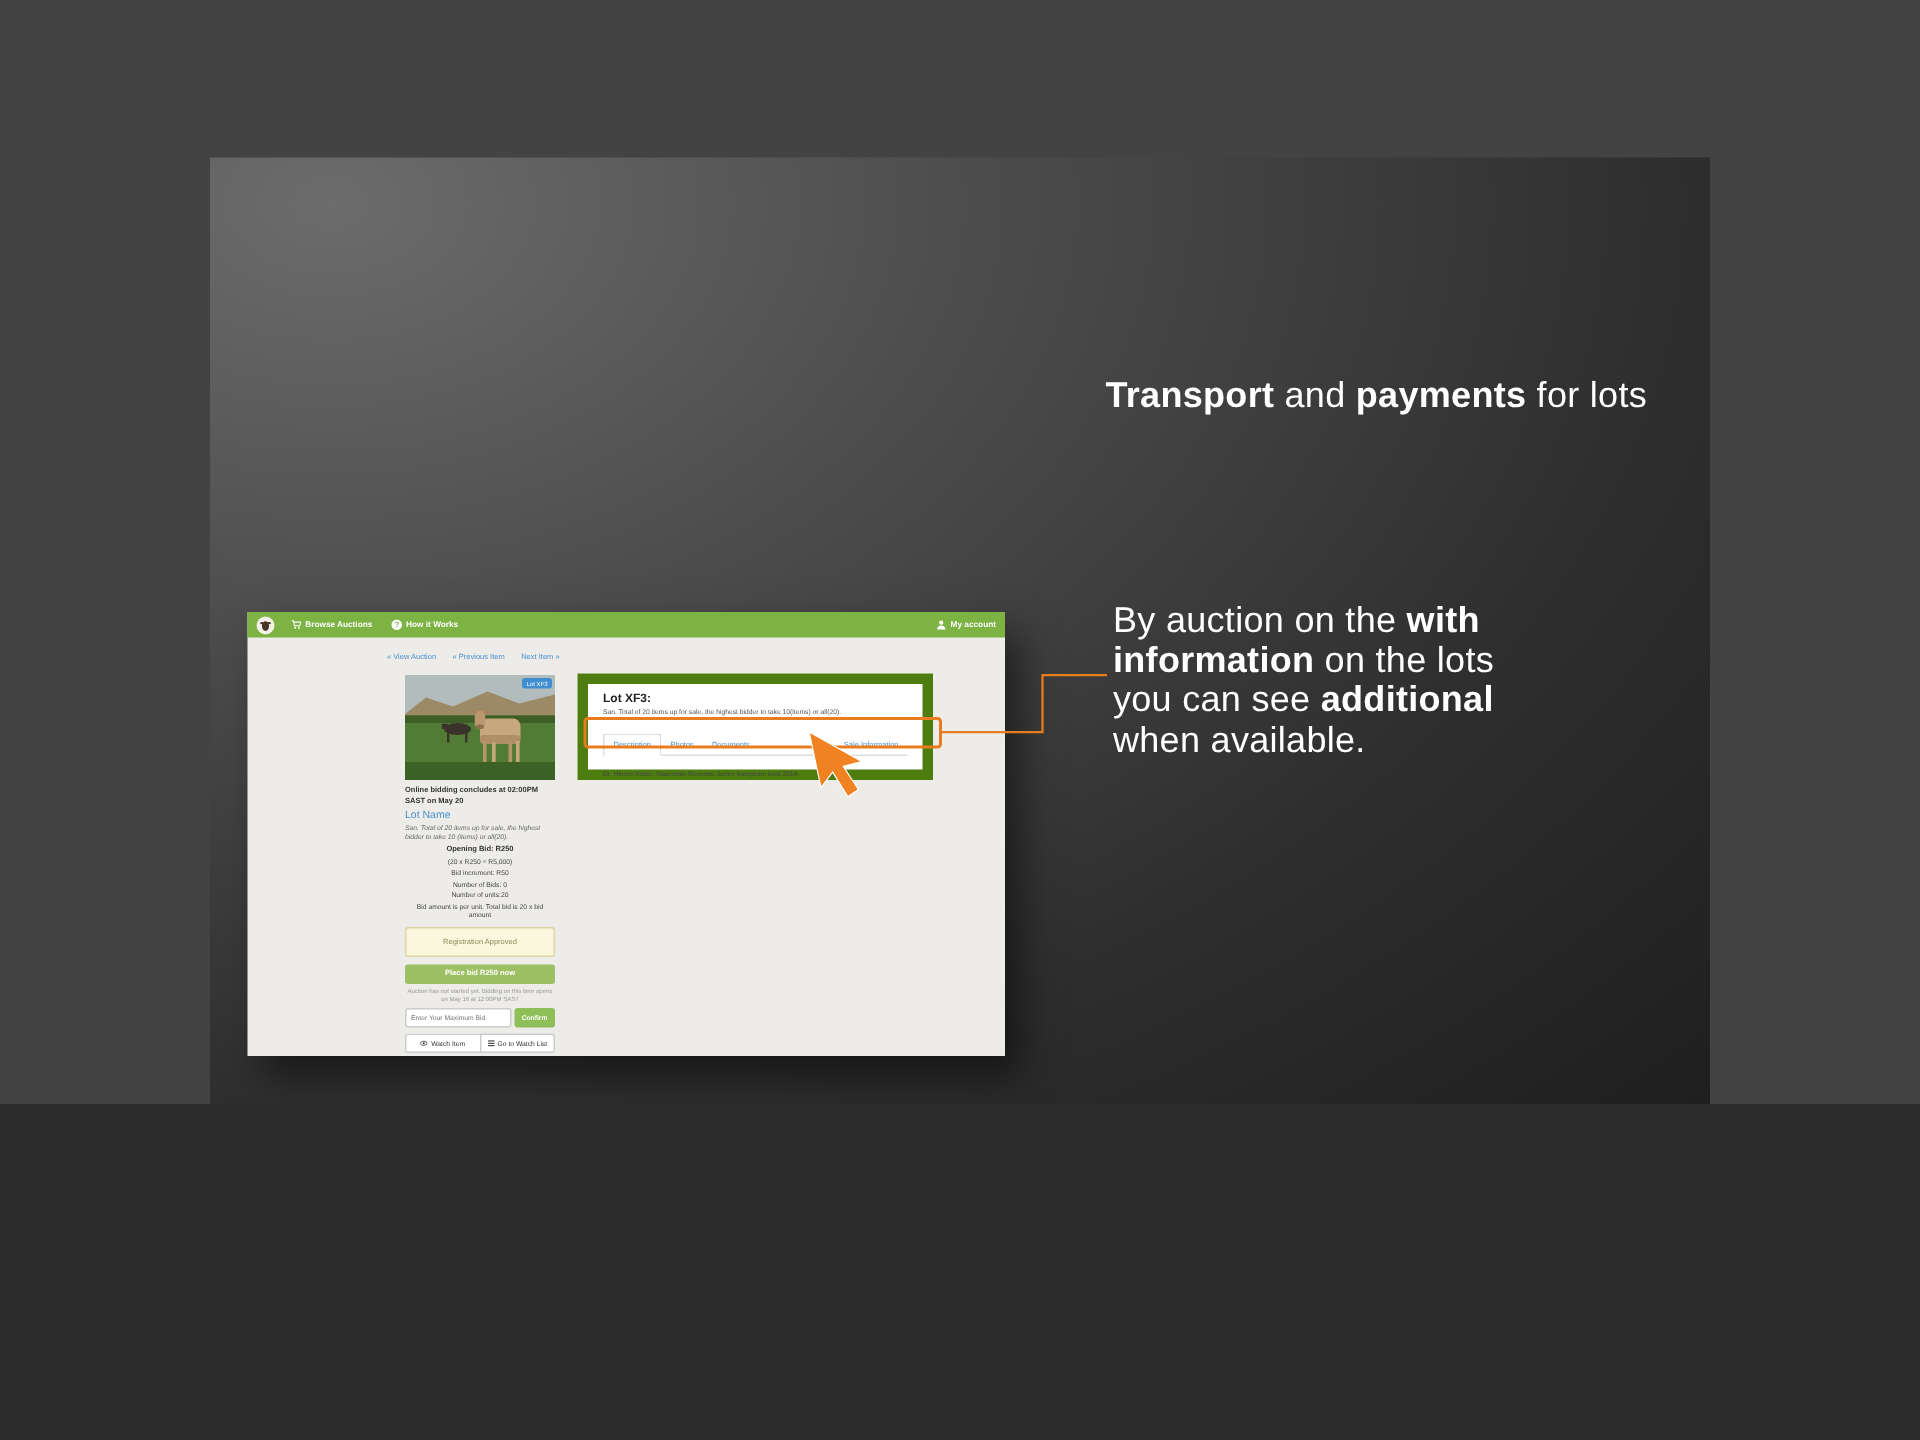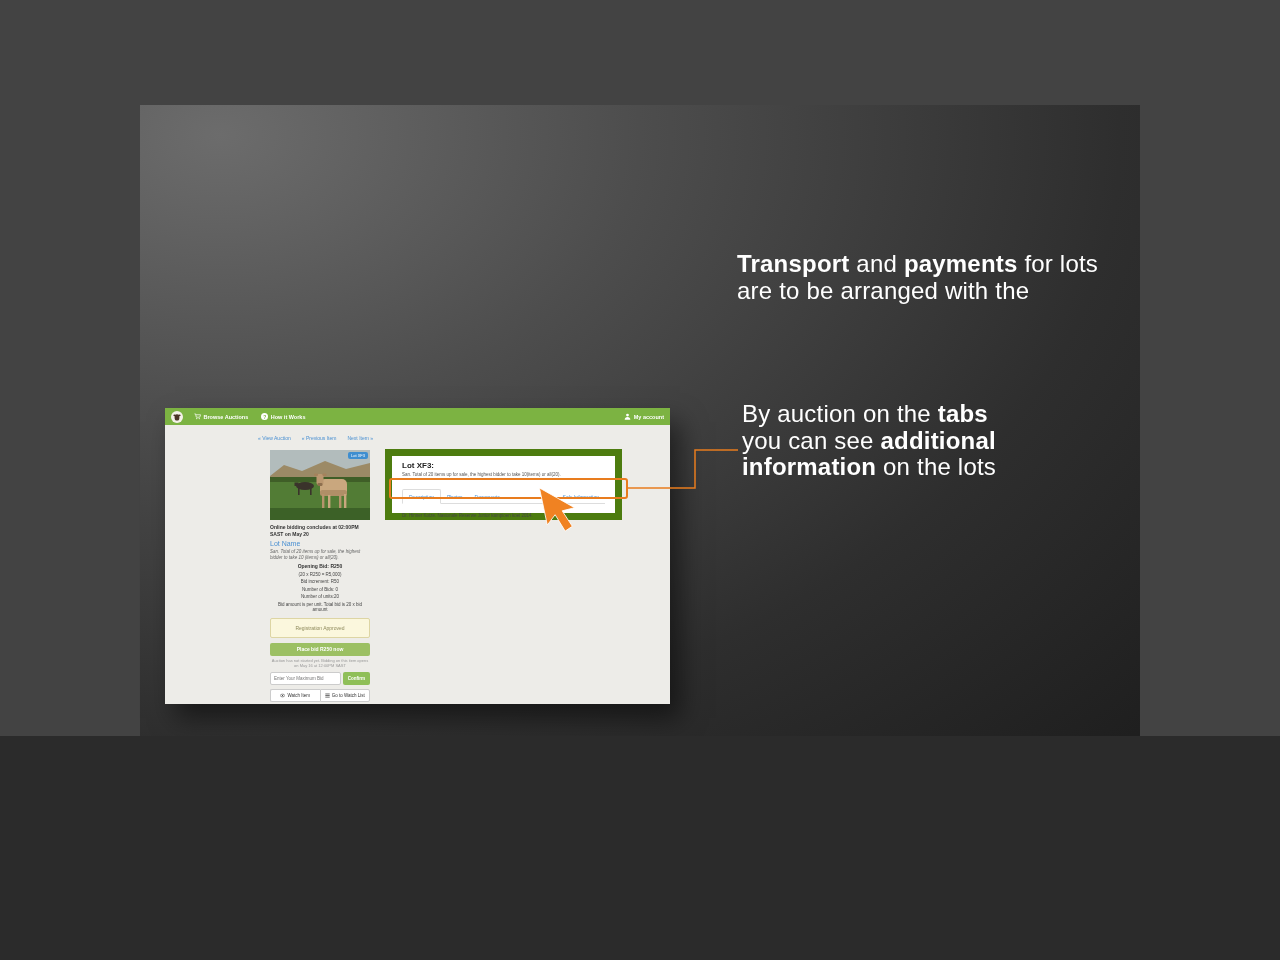--- a/index.html
+++ b/index.html
@@ -80,27 +80,27 @@
   .cursor-arrow { position:absolute; left:376px; top:74px; transform:rotate(-12deg); }
 </style>
 </head>
 <body>
 
 <div class="canvas">
   <div class="slide">
 
     <div class="callout callout-1">
       <div><b>Transport</b><span> and </span><b>payments</b><span> for lots</span></div>
-      <div><span>are to be arranged with the</span></div>
     </div>
 
     <div class="callout callout-2">
-      <div><span>By auction on the </span><b>tabs</b></div>
+      <div><span>By auction on the </span><b>with</b></div>
+      <div><b>information</b><span> on the lots</span></div>
       <div><span>you can see </span><b>additional</b></div>
-      <div><b>information</b><span> on the lots</span></div>
+      <div><span>when available.</span></div>
     </div>
 
     <div class="shot">
 
       <div class="navbar">
         <div class="brand">
           <svg width="10" height="10" viewBox="0 0 10 10">
             <ellipse cx="5" cy="5.4" rx="2.4" ry="3.2" fill="#4a3426"></ellipse>
             <ellipse cx="2.6" cy="3.4" rx="1.2" ry="0.8" fill="#4a3426"></ellipse>
             <ellipse cx="7.4" cy="3.4" rx="1.2" ry="0.8" fill="#4a3426"></ellipse>

